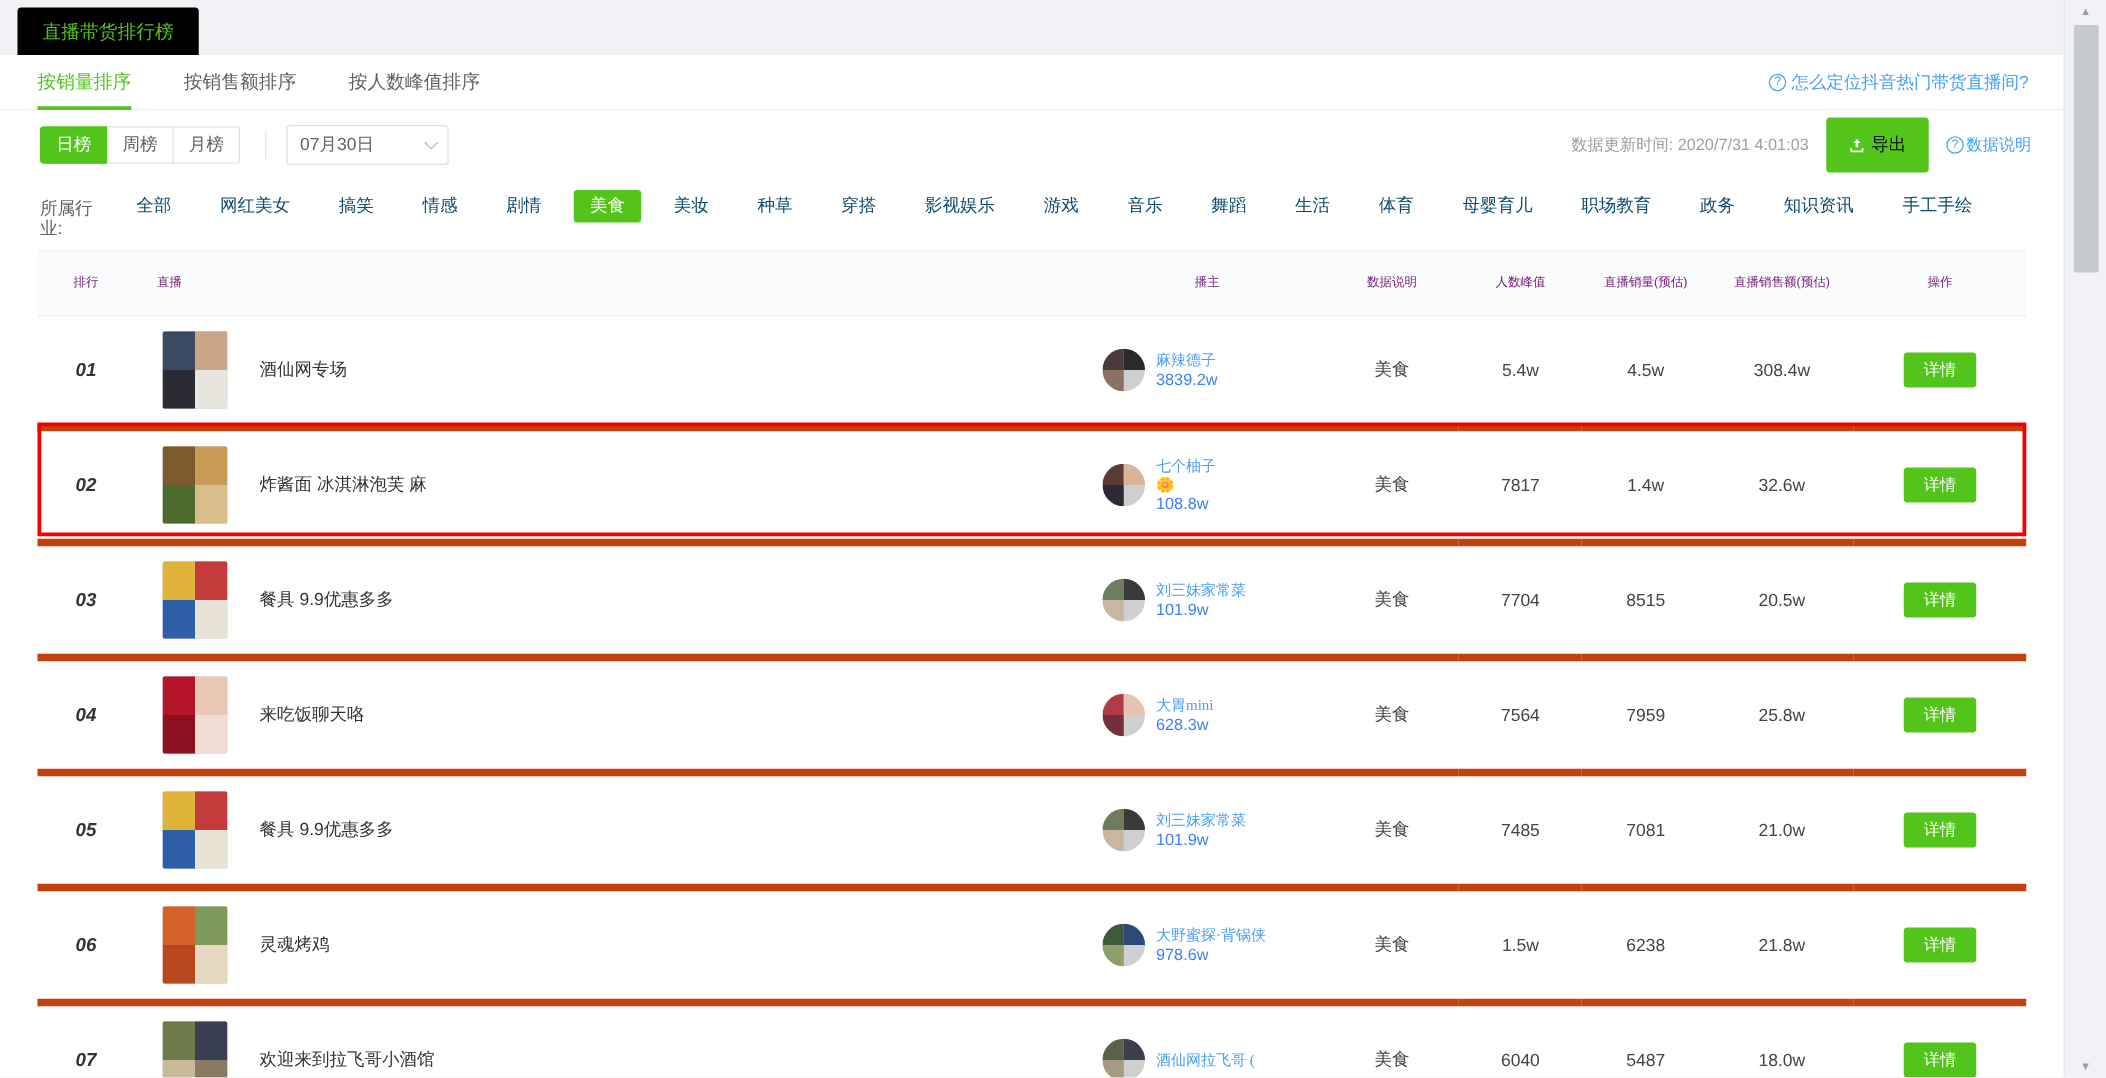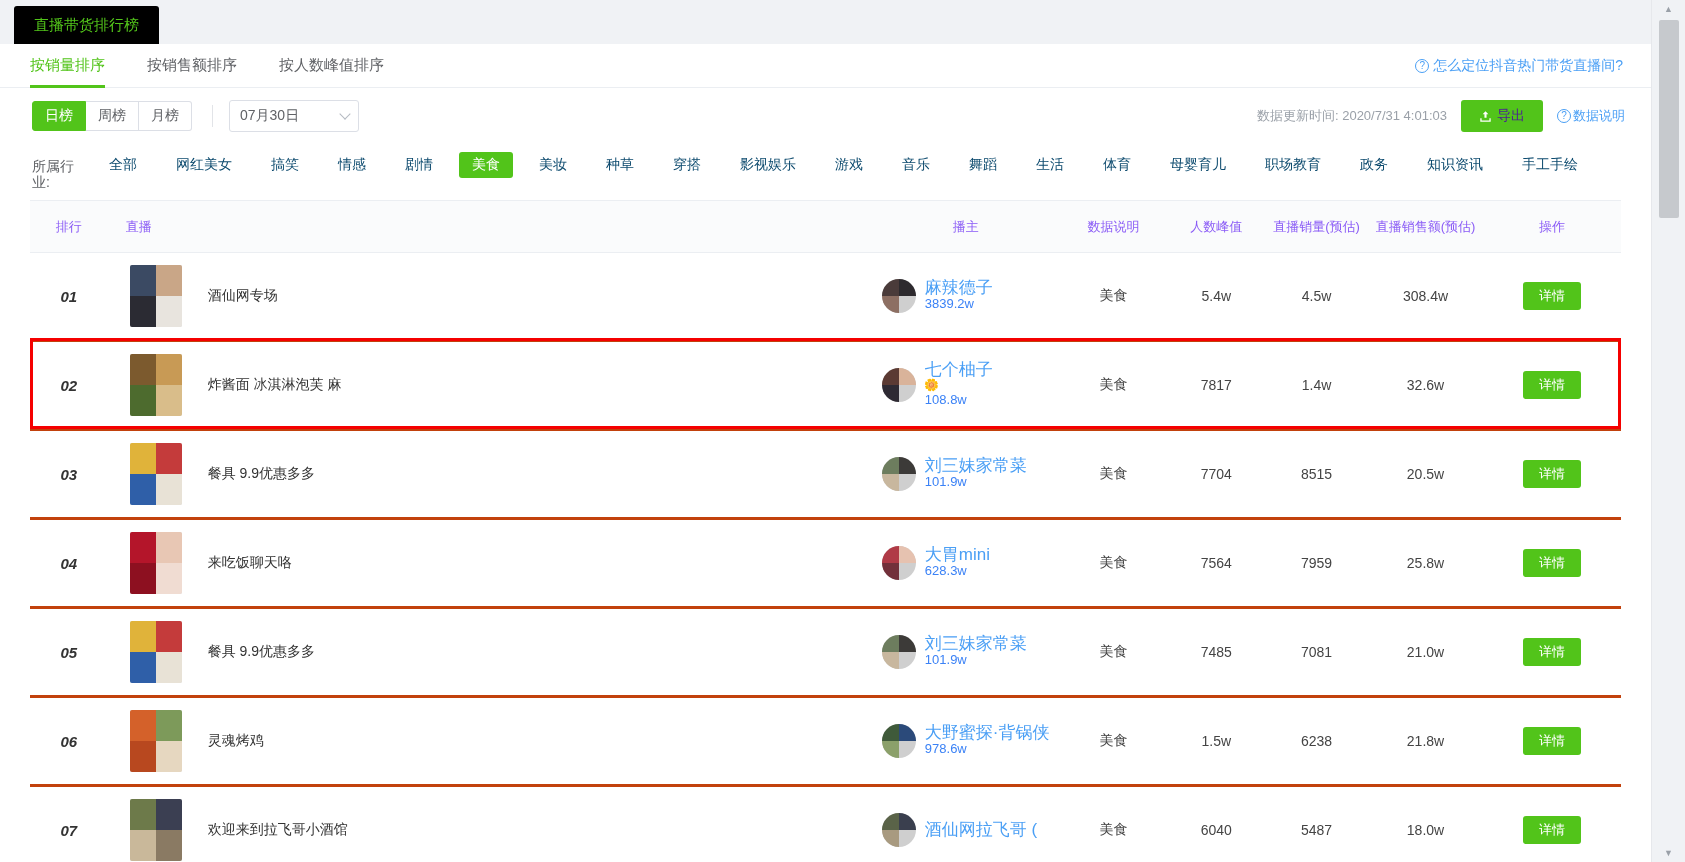--- a/index.html
+++ b/index.html
@@ -108,22 +108,22 @@
     width: 8px; height: 8px; margin-top: -6px;
     border-right: 1.4px solid #b5bac2; border-bottom: 1.4px solid #b5bac2;
     transform: rotate(45deg);
   }
   .filter-right {
     position: absolute; right: 26px; top: 0; height: 56px;
     display: flex; align-items: center; gap: 14px;
   }
   .update-time { color: #9aa0a8; font-size: 13px; white-space: nowrap; }
   .export-btn {
-    height: 32px; padding: 0 18px; border-radius: 3px;
-    background: #52c41a; color: #4c1d95; font-size: 14px;
+    height: 44px; padding: 0 18px; border-radius: 3px;
+    background: #52c41a; color: #000000; font-size: 14px;
     display: flex; align-items: center; gap: 5px;
     border: none; cursor: pointer; white-space: nowrap;
     font-family: inherit;
   }
   .data-note {
     color: #4a9ff5; font-size: 13px; cursor: pointer;
     display: flex; align-items: center; gap: 2px; white-space: nowrap;
   }
 
   
@@ -146,27 +146,27 @@
     color: #0c4a6e; font-size: 14px; cursor: pointer;
     margin-right: 13px; white-space: nowrap;
   }
   .ind.active { background: #52c41a; color: #fff; }
 
   
   .table-wrap { padding: 0 30px; }
   table.rank { width: 100%; border-collapse: collapse; table-layout: fixed; }
   table.rank th {
     background: #fafbfc;
-    color: #8b5cf6; font-weight: normal; font-size: 13px;
+    color: #701a75; font-weight: normal; font-size: 10px;
     height: 52px; padding: 6px 4px; text-align: center;
     border-top: 1px solid #ebeef2; border-bottom: 1px solid #ebeef2;
     line-height: 16px;
   }
   table.rank td {
-    border-bottom: 3px solid #c2410c;
+    border-bottom: 6px solid #c2410c;
     padding: 12px 4px; text-align: center; vertical-align: middle;
     font-size: 14px; color: #444; margin-top: 45px;
   }
   .col-rank { width: 62px; }
   .col-live { width: 610px; }
   .col-anchor { width: 150px; }
   .col-ind { width: 86px; }
   .col-peak { width: 78px; }
   .col-vol { width: 82px; }
   .col-amt { width: 92px; }
@@ -185,21 +185,21 @@
     margin-left: 26px; font-size: 14px; color: #333;
     overflow: hidden; text-overflow: ellipsis; white-space: nowrap;
   }
   .anchor-cell { display: flex; align-items: center; text-align: left; padding-left: 6px; }
   .avatar {
     width: 34px; height: 34px; flex: 0 0 34px; border-radius: 50%;
     overflow: hidden; background: #cfcfcf; position: relative;
   }
   .avatar i { position: absolute; display: block; }
   .anchor-info { margin-left: 9px; line-height: 16px; min-width: 0; }
-  .anchor-name { color: #4a9ff5; font-size: 17px; cursor: pointer; }
+  .anchor-name { color: #4a9ff5; font-size: 12px; cursor: pointer; font-family: Liberation Serif, serif; }
   .anchor-fans { color: #3b82f6; font-size: 13px; }
   .badge { font-size: 12px; line-height: 14px; }
   .detail-btn {
     height: 28px; padding: 0 16px; border-radius: 3px;
     background: #52c41a; color: #fff; border: none;
     font-size: 13px; cursor: pointer; font-family: inherit;
   }
   tr.highlight td { position: relative; }
   .hl-overlay {
     position: absolute; left: 30px; right: 30px;

